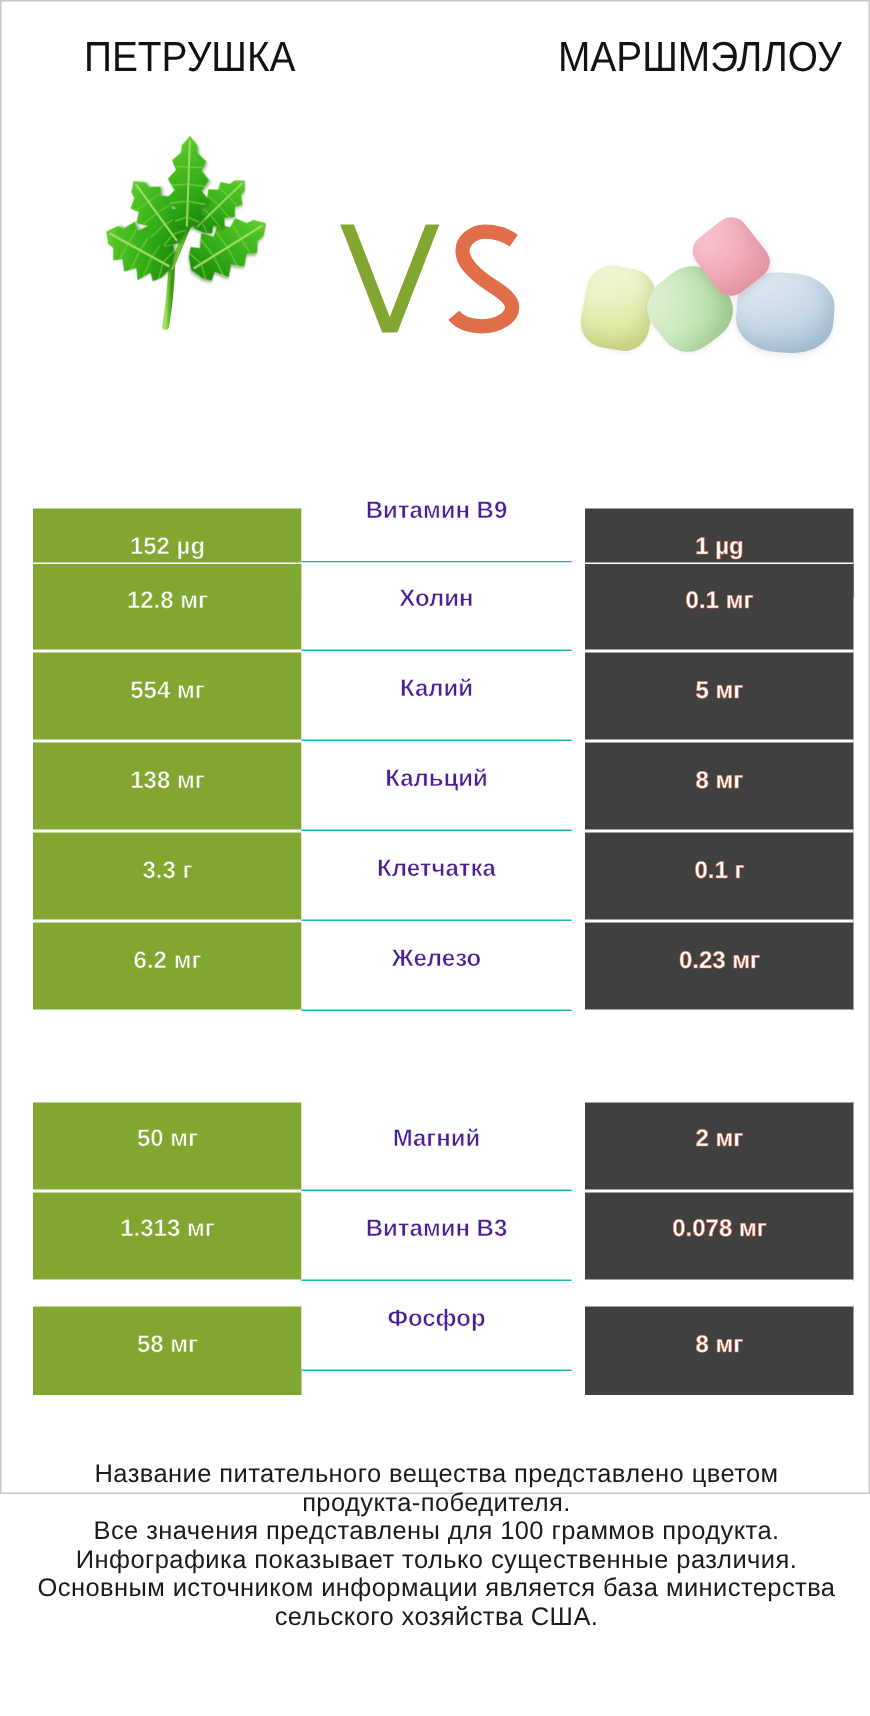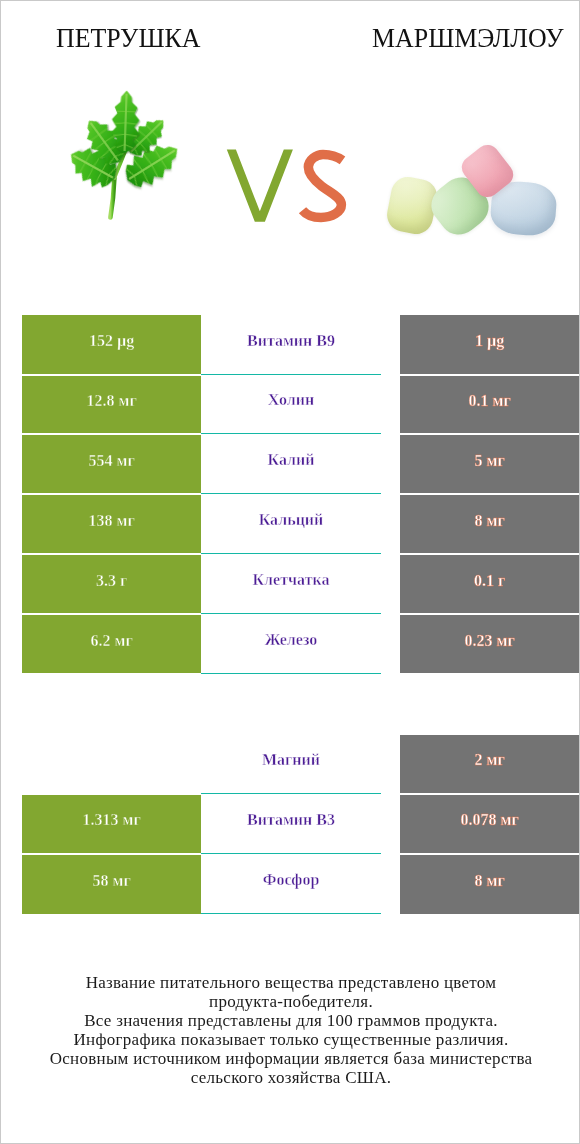--- a/index.html
+++ b/index.html
@@ -1,19 +1,19 @@
 <!DOCTYPE html>
 <html><head>
 <meta charset="utf-8">
 <style>
   html,body{margin:0;padding:0;background:#fff;}
   body{width:580px;height:1144px;overflow:hidden;}
-  .page{position:relative;width:580px;height:1144px;background:#fff;
+  .page{position:relative;width:580px;height:996px;background:#fff;
         box-sizing:border-box;border:1px solid #c9c9c9;
-        font-family:Liberation Serif, serif;}
+        font-family:Liberation Sans, sans-serif;}
 
   
   .title{position:absolute;font-size:28px;line-height:28px;color:#121212;white-space:pre;
          transform-origin:left center;transform:scaleX(0.925);}
   #title-left{left:55.2px;top:22.7px;}
   #title-right{left:371.0px;top:22.7px;}
 
   
   #leaf{position:absolute;left:64px;top:84px;width:120px;height:140px;}
   #vs{position:absolute;left:220px;top:142px;width:132px;height:84px;}
@@ -42,24 +42,24 @@
      box-shadow:inset -5px -6px 10px rgba(195,115,135,.26),0 2px 5px rgba(150,110,120,.18);}
   
   .table{position:absolute;left:21px;top:313.7px;width:538px;height:599px;}
   .row{position:absolute;left:0;width:538px;height:59.9px;}
   .cell{position:absolute;top:0;height:59.9px;width:179.34px;box-sizing:border-box;
         display:flex;align-items:center;justify-content:center;
         padding-bottom:7.2px;font-size:16px;font-weight:700;-webkit-text-stroke-width:0.4px;white-space:pre;}
   .cell.left{left:0;background:#82a730;color:#fff;-webkit-text-stroke-color:#82a730;
              border-top:1px solid #fff;border-bottom:1px solid #fff;}
   .cell.mid{left:179.34px;background:#fff;color:#4c1d95;-webkit-text-stroke-color:#fff;border-bottom:1px solid #14b8a6;}
-  .cell.right{left:378px;background:#737373;color:#fff;-webkit-text-stroke-color:#e06e48;
+  .cell.right{left:368px;background:#404040;color:#fff;-webkit-text-stroke-color:#e06e48;
               border-top:1px solid #fff;border-bottom:1px solid #fff;}
-  .row:first-child .cell.left,.row:first-child .cell.right{border-top:0;}
-  .row:last-child .cell.left,.row:last-child .cell.right{border-bottom:0;}
+  .row:first-child .cell.left,.row:first-child .cell.right{border-top:0;margin-top:24px;}
+  .row:last-child .cell.left,.row:last-child .cell.right{border-bottom:0;margin-top:16px;}
 
   
   .footer{position:absolute;left:0;top:973.4px;width:580px;text-align:center;
           font-size:17px;line-height:18.9px;letter-spacing:0.28px;color:#1b1b1b;}
 </style>
 </head>
 <body>
 
 <div class="page">
 
@@ -146,20 +146,21 @@
         <div class="cell left">3.3 г</div>
         <div class="cell mid">Клетчатка</div>
         <div class="cell right">0.1 г</div>
       </div>
       <div class="row" style="top:299.50px">
         <div class="cell left">6.2 мг</div>
         <div class="cell mid">Железо</div>
         <div class="cell right">0.23 мг</div>
       </div>
       <div class="row" style="top:419.30px">
+        <div class="cell left">50 мг</div>
         <div class="cell mid">Магний</div>
         <div class="cell right">2 мг</div>
       </div>
       <div class="row" style="top:479.20px">
         <div class="cell left">1.313 мг</div>
         <div class="cell mid">Витамин B3</div>
         <div class="cell right">0.078 мг</div>
       </div>
       <div class="row" style="top:539.10px">
         <div class="cell left">58 мг</div>

